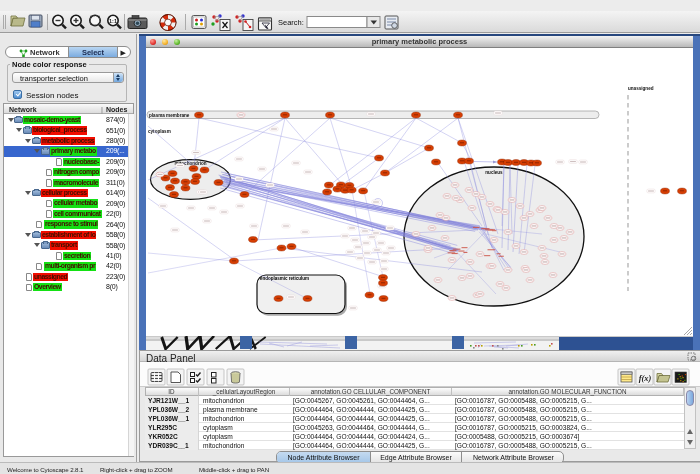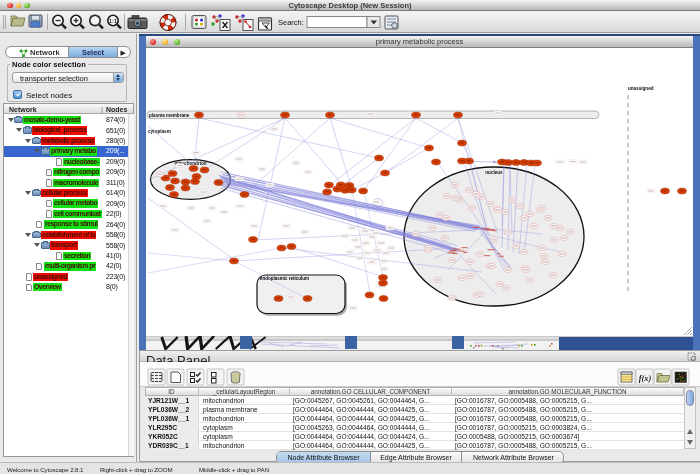--- a/index.html
+++ b/index.html
@@ -40,26 +40,20 @@
 .fold{position:absolute;top:1.8px;width:8.5px;height:6.5px;background:linear-gradient(#9db8d8,#6b8cb8);border:0.8px solid #49688e;border-radius:1px;}
 .fold:before{content:"";position:absolute;left:0.5px;top:-2px;width:3.5px;height:1.6px;background:#7d9cc2;border:0.8px solid #49688e;border-bottom:none;border-radius:1px 1px 0 0;}
 .file{position:absolute;top:1.4px;width:6px;height:7.5px;background:#fff;border:0.8px solid #888;border-radius:0 2px 0 0;}
 
 #status{left:0;top:462px;width:700px;height:12px;background:#e4e4e4;border-top:1px solid #bbb;font-size:6.2px;color:#222;letter-spacing:-0.1px;}
 #status span{position:absolute;top:3px;}
 </style>
 </head>
 <body>
 <div id="app">
-  <div class="abs" id="mactb">
-    <div class="title">Cytoscape Desktop (New Session)</div>
-    <div class="tl" style="left:7px;background:radial-gradient(circle at 35% 30%,#ff9a90,#e33430 60%,#a00500);"></div>
-    <div class="tl" style="left:15.5px;background:radial-gradient(circle at 35% 30%,#ffe9a0,#f6b229 60%,#c07800);"></div>
-    <div class="tl" style="left:24px;background:radial-gradient(circle at 35% 30%,#c6f2a0,#62ba2f 60%,#2e7a00);"></div>
-  </div>
   <div class="abs" id="toolbar">
     <svg width="700" height="22" viewBox="0 0 700 22">
       <g stroke="#aaa" stroke-width="1">
           <line x1="3.5" y1="4" x2="3.5" y2="18"></line>
           <line x1="5.5" y1="4" x2="5.5" y2="18"></line>
           <line x1="47.5" y1="3" x2="47.5" y2="19"></line>
           <line x1="124.5" y1="3" x2="124.5" y2="19"></line>
           <line x1="185.5" y1="3" x2="185.5" y2="19"></line>
         </g>
 
@@ -173,27 +167,27 @@
           <circle cx="2" cy="2" r="1.4" fill="#20a020"></circle>
           <circle cx="7" cy="2" r="1.4" fill="#20a020"></circle>
           <circle cx="4.5" cy="7" r="1.4" fill="#20a020"></circle>
           <path d="M2 2 L7 2 L4.5 7 Z" fill="none" stroke="#20a020" stroke-width="0.7"></path>
         </svg>
       <span id="tabnet" style="left:24px;">Network</span>
       <div id="tabmosaic">Select</div>
       <div id="tabarr">▶</div>
     </div>
     <div class="abs" id="grpbox"></div>
-    <div class="abs" id="grplab">Node color selection</div>
+    <div class="abs" id="grplab">Node color response</div>
     <div class="abs" id="combo">
         <span>transporter selection</span>
         <div id="combobtn"></div>
       </div>
     <div class="abs" id="cbx"></div>
-    <div class="abs" id="cbxlab">Select nodes</div>
+    <div class="abs" id="cbxlab">Session nodes</div>
     <div class="abs" id="treebox">
       <div id="treehead">
           <span style="position:absolute;left:5px;top:1.5px;">Network</span>
           <span style="position:absolute;left:102px;top:1.5px;">Nodes</span>
           <span style="position:absolute;left:97px;top:1.5px;color:#999;">|</span>
         </div>
       <div class="trow" style="top:11.0px;">
           <div class="arrow" style="left:4px;"></div>
           <div class="fold" style="left:10px;"></div>
           <span class="lab gr" style="left:19px;max-width:80px;">mosaic-demo-yeast</span>
@@ -285,21 +279,21 @@
           <span class="lab gr" style="left:29px;max-width:70px;">Overview</span>
           <span class="num" style="">8(0)</span>
         </div>
       <div style="position:absolute;left:124px;top:10px;width:6px;height:342px;background:#f5f5f5;border-left:1px solid #d5d5d5;"></div>
     </div>
   </div>
 
     <div class="abs" id="netwin" style="left:139px;top:34px;width:561px;height:316px;background:#4a72b8;">
     <div class="abs" style="left:0;top:0;width:561px;height:2px;background:#27477e;"></div>
     <div class="abs" style="left:7px;top:2px;width:547px;height:12px;background:linear-gradient(#f3f3f3,#b9b9b9);border-bottom:1px solid #808080;">
-      <div style="width:100%;text-align:center;font-size:7.5px;font-weight:normal;color:#333;line-height:12px;">primary metabolic process</div>
+      <div style="width:100%;text-align:center;font-size:7.5px;font-weight:bold;color:#333;line-height:12px;">primary metabolic process</div>
       <div class="tl" style="left:4px;top:3px;width:6px;height:6px;background:radial-gradient(circle at 35% 30%,#ff9a90,#e33430 60%,#a00500);"></div>
       <div class="tl" style="left:16px;top:3px;width:6px;height:6px;background:radial-gradient(circle at 35% 30%,#ffe9a0,#f6b229 60%,#c07800);"></div>
       <div class="tl" style="left:28px;top:3px;width:6px;height:6px;background:radial-gradient(circle at 35% 30%,#c6f2a0,#62ba2f 60%,#2e7a00);"></div>
     </div>
     <div class="abs" id="netcanvas" style="left:7px;top:14px;width:547px;height:288px;background:#fff;overflow:hidden;">
       <svg width="547" height="288" viewBox="0 0 547 288" style="position:absolute;left:0;top:0;">
           <defs>
             <ellipse id="rn" rx="4.5" ry="3" fill="#d63e03" stroke="#8e2300" stroke-width="0.4"></ellipse>
             <g id="wn">
               <ellipse rx="4" ry="2.4" fill="#fff" stroke="#d88f8f" stroke-width="0.5"></ellipse>
@@ -691,21 +685,21 @@
           <rect x="375" y="9" width="1.6" height="1.6" fill="#4a9a20"></rect>
           <rect x="388" y="8" width="1.6" height="1.6" fill="#4a9a20"></rect>
           <rect x="356" y="12" width="1.6" height="1.6" fill="#888"></rect>
           <rect x="329" y="9" width="1.6" height="1.6" fill="#c05050"></rect>
         </g>
       </svg>
     </div>
 
   <div class="abs" id="dp" style="left:139px;top:350px;width:561px;height:112px;background:#e9e9e9;border:1px solid #9a9a9a;border-right:none;">
       <div class="abs" style="left:0;top:0;width:560px;height:11px;background:linear-gradient(#f0f0f0,#d6d6d6);border-bottom:1px solid #b5b5b5;">
-        <span style="position:absolute;left:6px;top:1.5px;font-size:13px;color:#222;">Data Panel</span>
+        <span style="position:absolute;left:6px;top:1.5px;font-size:10px;color:#222;">Data Panel</span>
         <svg style="position:absolute;right:3px;top:1px;" width="10" height="10">
           <rect x="1" y="1" width="7" height="7" fill="none" stroke="#777" stroke-dasharray="1.5 1"></rect>
           <circle cx="6.5" cy="6.5" r="2.2" fill="none" stroke="#777"></circle>
         </svg>
       </div>
       <div class="abs" style="left:0;top:11px;width:560px;height:25px;background:#fcfcfc;border-bottom:1px solid #ccc;"><svg width="560" height="25" viewBox="0 0 560 25">
           <rect x="8" y="7" width="17" height="16" rx="1" fill="#f4f4f4" stroke="#b9b9b9" stroke-width="0.8"></rect>
           <rect x="27" y="7" width="17" height="16" rx="1" fill="#f4f4f4" stroke="#b9b9b9" stroke-width="0.8"></rect>
           <rect x="47" y="7" width="17" height="16" rx="1" fill="#f4f4f4" stroke="#b9b9b9" stroke-width="0.8"></rect>
           <rect x="67" y="7" width="17" height="16" rx="1" fill="#f4f4f4" stroke="#b9b9b9" stroke-width="0.8"></rect>

